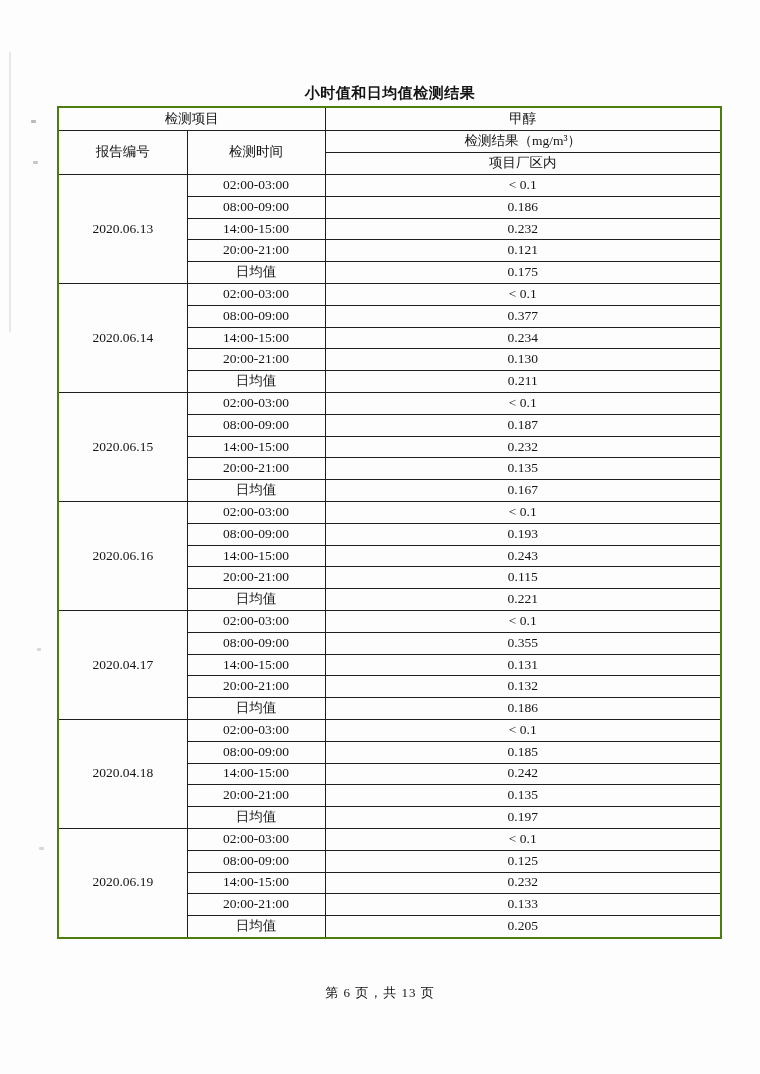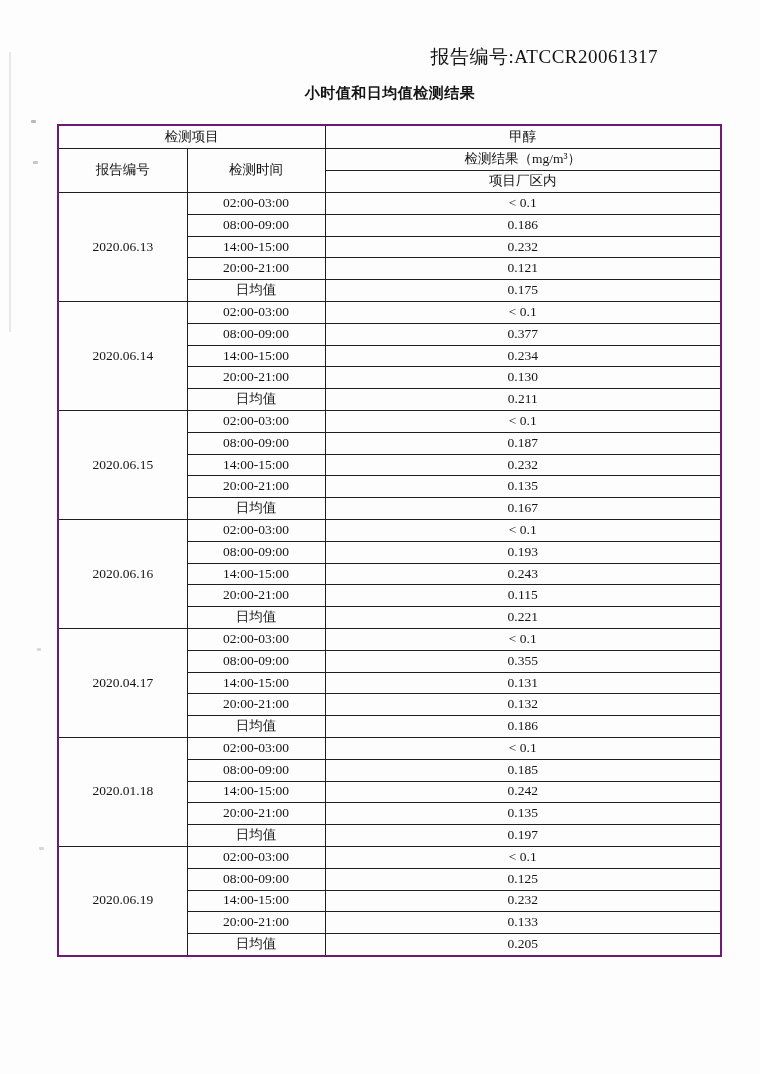--- a/index.html
+++ b/index.html
@@ -31,21 +31,21 @@
     letter-spacing: 0.5px;
   }
   table.results {
     position: absolute;
     left: 57px;
     top: 106px;
     width: 663px;
     border-collapse: collapse;
     table-layout: fixed;
   }
-  table.results { border: 2px solid #701a75; margin-top: 18px; }
+  table.results { border: 2px solid #4d7c0f; }
   table.results td {
     border: 1px solid #1f1f1f;
     text-align: center;
     vertical-align: middle;
     font-size: 13.5px;
     padding: 0;
     line-height: 1.1;
     overflow: hidden;
   }
   tr.h-row1 td { height: 22px; }
@@ -72,21 +72,20 @@
   .speck.s1 { left: 31px; top: 120px; width: 5px; height: 3px; }
   .speck.s2 { left: 33px; top: 161px; width: 5px; height: 3px; opacity: .8; }
   .speck.s3 { left: 37px; top: 648px; width: 4px; height: 3px; opacity: .55; }
   .speck.s4 { left: 39px; top: 847px; width: 5px; height: 3px; opacity: .55; }
 </style>
 </head>
 <body>
 
 <div class="page">
 
-  <div class="report-no">报告编号:ATCCR20061317</div>
 
   <div class="doc-title">小时值和日均值检测结果</div>
 
   <table class="results">
     <colgroup>
       <col style="width:129px">
       <col style="width:138px">
       <col style="width:396px">
     </colgroup>
     <tbody>
@@ -203,21 +202,21 @@
         </tr>
         <tr>
           <td>20:00-21:00</td>
           <td>0.132</td>
         </tr>
         <tr>
           <td>日均值</td>
           <td>0.186</td>
         </tr>
         <tr>
-          <td rowspan="5">2020.01.18</td>
+          <td rowspan="5">2020.04.18</td>
           <td>02:00-03:00</td>
           <td>&lt; 0.1</td>
         </tr>
         <tr>
           <td>08:00-09:00</td>
           <td>0.185</td>
         </tr>
         <tr>
           <td>14:00-15:00</td>
           <td>0.242</td>
@@ -247,20 +246,21 @@
           <td>20:00-21:00</td>
           <td>0.133</td>
         </tr>
         <tr>
           <td>日均值</td>
           <td>0.205</td>
         </tr>
       </tbody>
   </table>
 
+  <div class="footer">第 6 页，共 13 页</div>
 
   <div class="scan-streak"></div>
   <div class="speck s1"></div>
   <div class="speck s2"></div>
   <div class="speck s3"></div>
   <div class="speck s4"></div>
 
 </div>
 
 </body></html>

